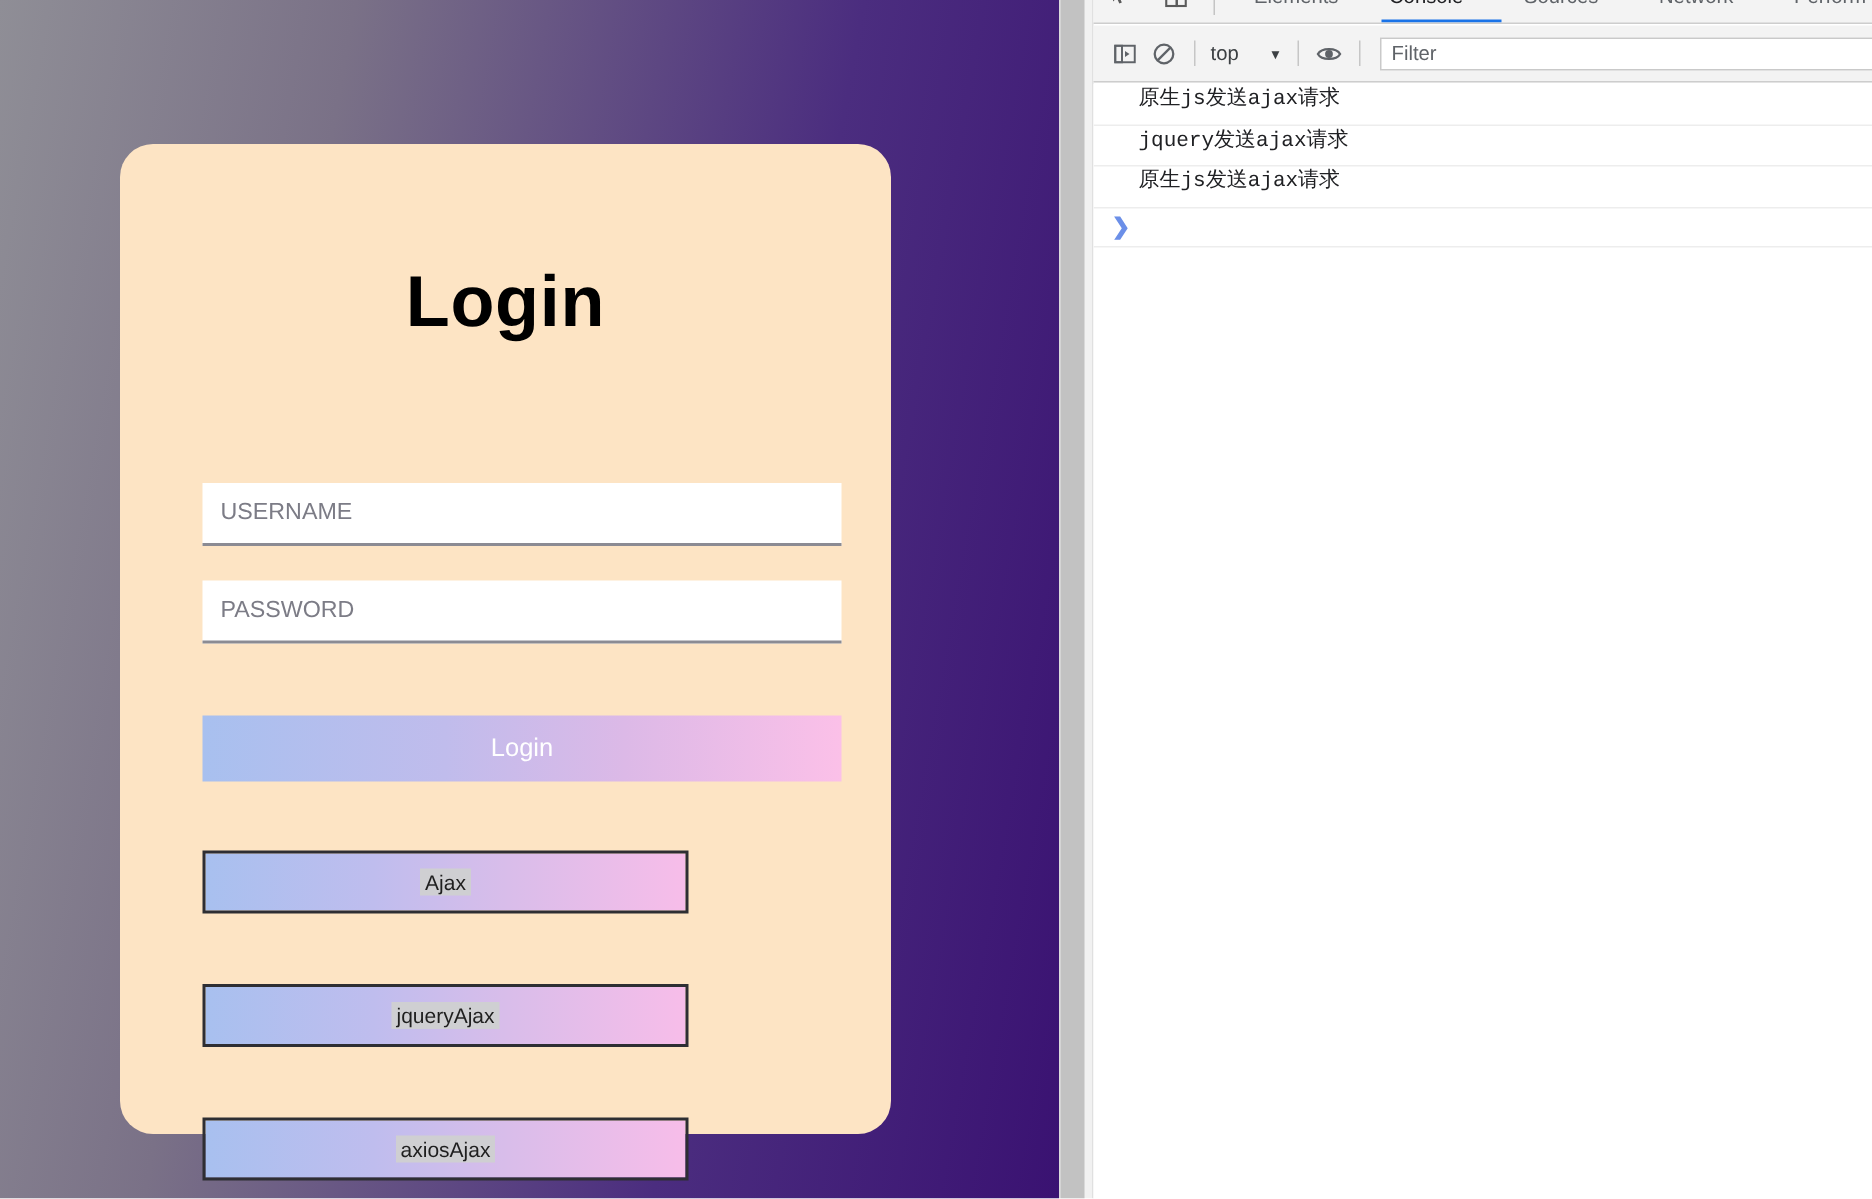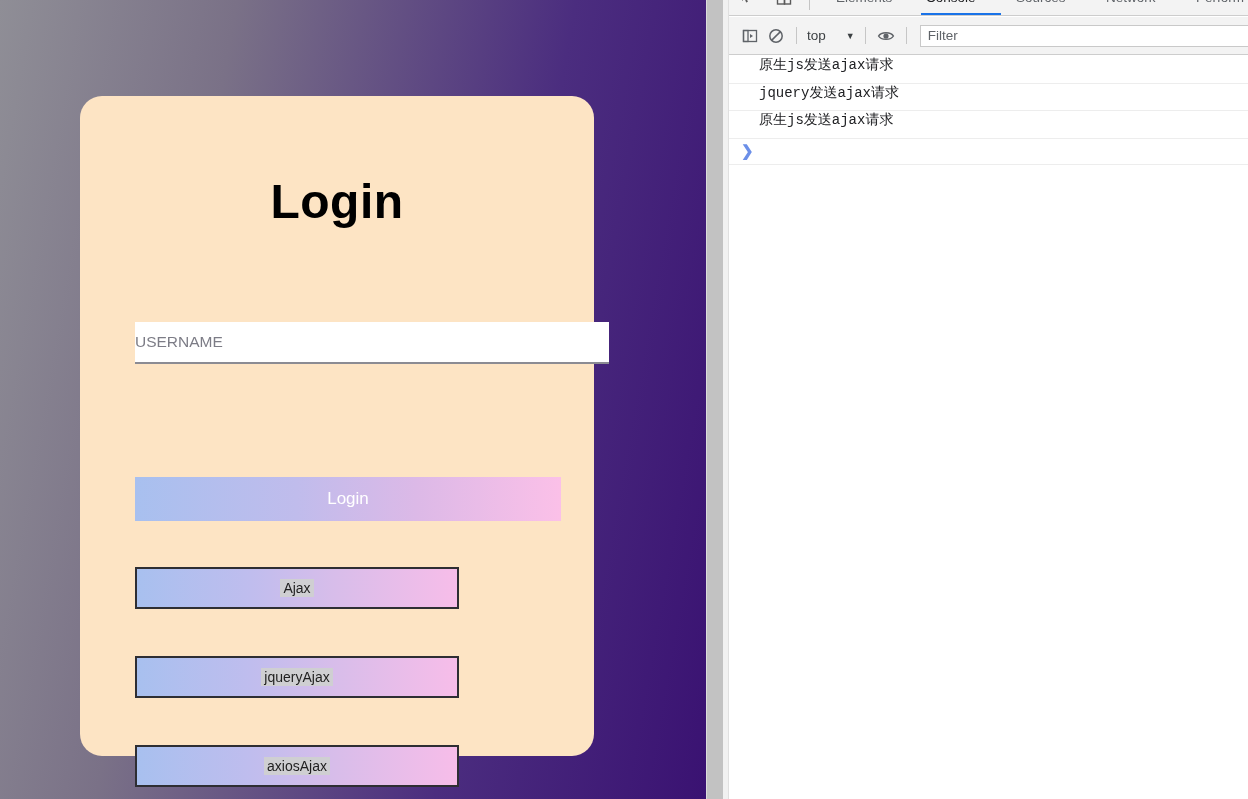--- a/index.html
+++ b/index.html
@@ -34,26 +34,26 @@
     text-align: center;
     font-size: 48px;
     font-weight: bold;
     color: #000;
     letter-spacing: 0.5px;
   }
 
   .field {
     position: absolute;
     left: 55px;
-    width: 474px;
+    width: 426px;
     height: 42px;
     background: #fff;
     border: none;
     border-bottom: 2px solid #8b8b93;
-    padding: 0 0;
+    padding: 0 12px;
     font-size: 15.5px;
     color: #3a3a3a;
     font-family: "Liberation Sans", sans-serif;
     outline: none;
   }
   .field::placeholder { color: #7c7c86; }
   #username-field { top: 226px; }
   #password-field { top: 291px; }
 
   #login-button {
@@ -237,20 +237,21 @@
 <div id="root">
 
   <div id="page-viewport">
 
     <div id="login-card">
 
       <div id="page-title">Login</div>
 
       <input class="field" id="username-field" type="text" placeholder="USERNAME" style="">
 
+      <input class="field" id="password-field" type="text" placeholder="PASSWORD" style="">
 
       <button id="login-button">Login</button>
 
       <button class="ajax-button" id="ajax-button">
         <span>Ajax</span>
       </button>
 
       <button class="ajax-button" id="jquery-ajax-button">
         <span>jqueryAjax</span>
       </button>

